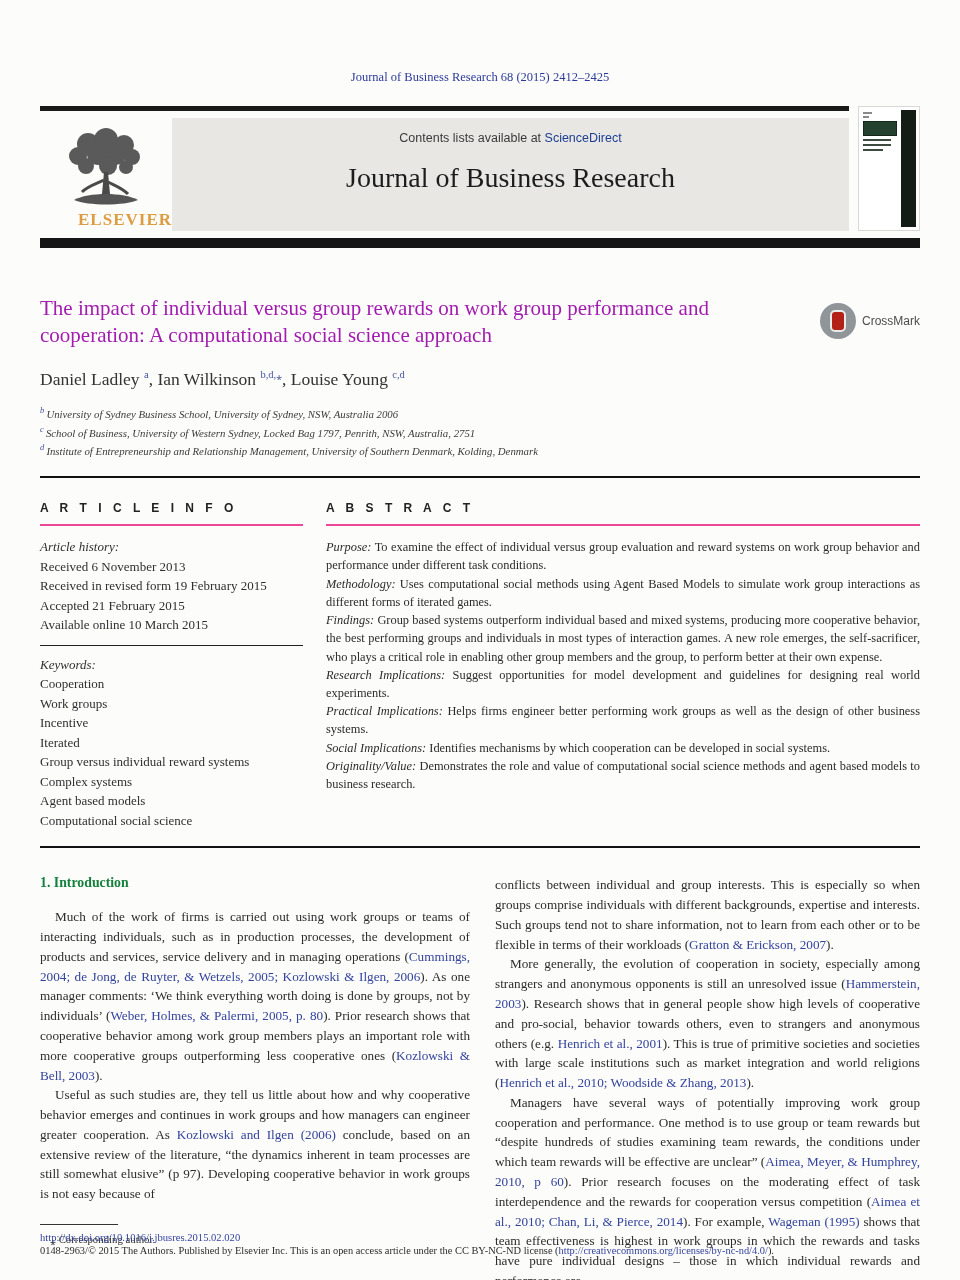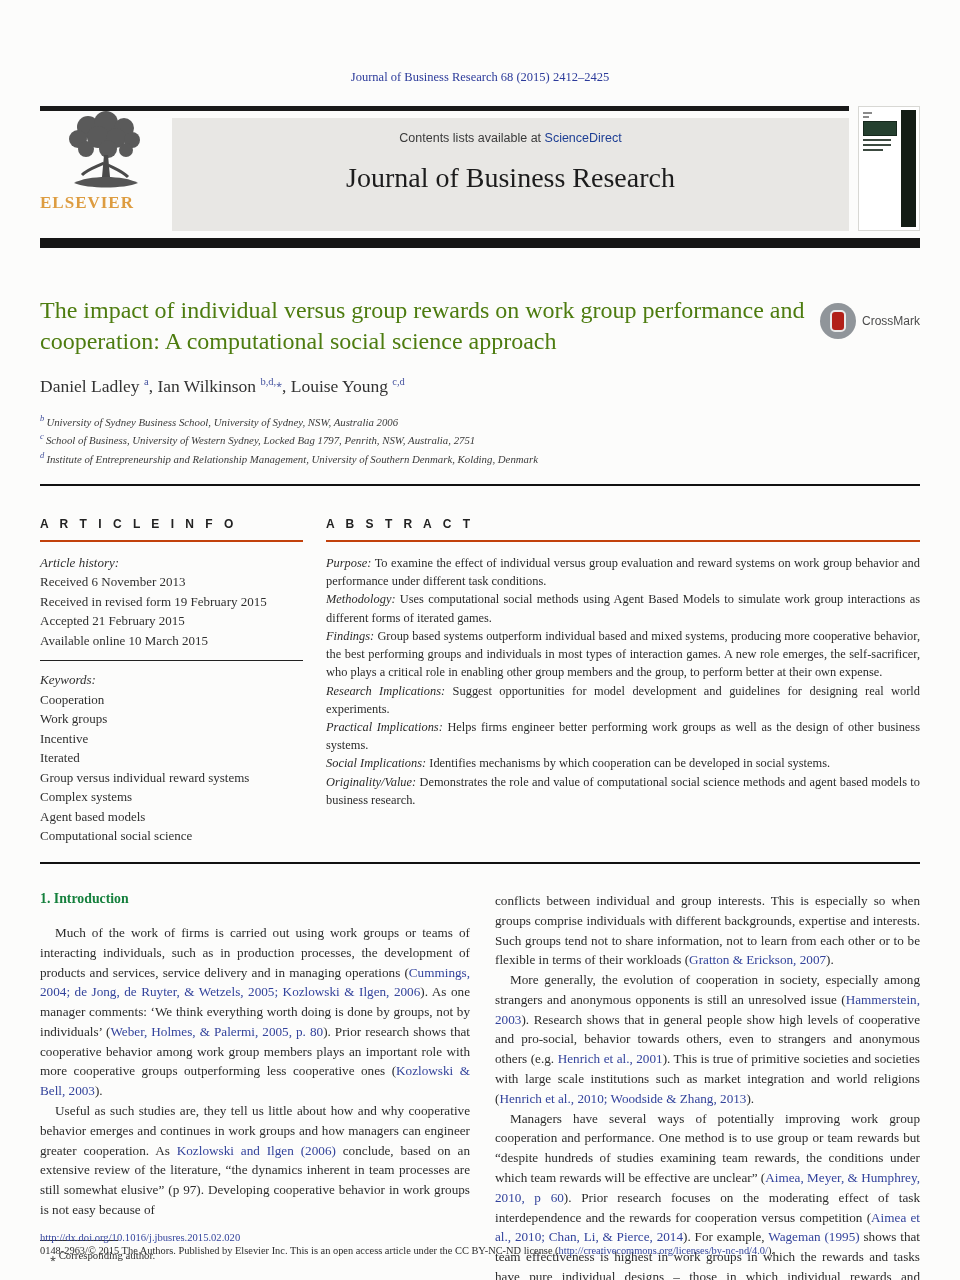--- a/index.html
+++ b/index.html
@@ -7,53 +7,53 @@
   .page { position:relative; width:960px; height:1280px; background:#fcfcfb; overflow:hidden; color:#272727; }
 
   
   .head-cite { padding-top:70px; text-align:center; font-size:12.5px; color:#2b3a9a; }
 
   
   .banner-row { margin:21px 40px 0 40px; display:flex; }
   .banner-left { flex:1; }
   .top-bar { height:5px; background:#1a1a1a; }
   .banner-content { display:flex; }
-  .logo-box { width:132px; padding-top:0; text-align:left; }
+  .logo-box { width:132px; padding-top:17px; text-align:right; }
   .elsevier-word { font-size:17px; letter-spacing:1px; color:#dd9c40; font-weight:bold; margin-top:-4px; }
   .gray-box { flex:1; margin-top:7px; height:113px; background:#e8e7e4; text-align:center; padding-top:13px; }
   .contents-line { font-family:"Liberation Sans", sans-serif; font-size:12.5px; color:#3a3a3a; }
   .contents-line .sd { color:#1d3e94; }
   .banner-journal { font-size:28px; color:#1c1c1c; margin-top:17px; }
   .cover-box { width:62px; margin-left:9px; height:125px; background:#ffffff; border:1px solid #d8d8d4; position:relative; padding:5px 4px; }
   .cover-strip { position:absolute; right:3px; top:3px; bottom:3px; width:15px; background:#131c15; }
   .cover-tick { width:9px; height:2px; background:#8a8a8a; margin-bottom:2px; }
   .cover-green { width:34px; height:15px; background:#24402f; margin-top:3px; border:1px solid #16281d; }
   .cover-line { width:28px; height:2px; background:#3c4a40; margin-top:3px; }
   .cover-line.short { width:20px; }
   .thick-bar { margin:7px 40px 0 40px; height:10px; background:#161616; }
 
   
   .title-wrap { position:relative; margin:47px 40px 0 40px; }
-  .article-title { font-size:24px; font-weight:normal; line-height:1.3; color:#4d7c0f; max-width:770px;font-family:Liberation Serif, serif; }
+  .article-title { font-size:21px; font-weight:normal; line-height:1.3; color:#a21caf; max-width:770px;font-family:Liberation Serif, serif; }
   .crossmark { position:absolute; right:0; top:8px; display:flex; align-items:center; }
   .cm-circle { width:36px; height:36px; border-radius:50%; background:#90959a; position:relative; }
   .cm-inner { position:absolute; left:10px; top:7px; width:16px; height:22px; background:#b22018; border:2px solid #e9eaea; border-radius:5px; }
   .cm-label { font-family:"Liberation Sans", sans-serif; font-size:12px; color:#4c4c4c; margin-left:6px; }
 
   .authors { margin:17px 40px 0 40px; font-size:17.5px; color:#333; }
   .authors .sup, .aff .sup { font-size:10.5px; vertical-align:super; color:#44529f; }
   .affs { margin:15px 40px 0 40px; }
   .aff { font-size:10.8px; font-style:italic; color:#3a3a3a; line-height:1.45; }
   .aff .sup { font-size:8.5px; }
 
   
   .ia-block { margin:17px 40px 0 40px; border-top:2px solid #111; padding-top:23px; border-bottom:2px solid #111; padding-bottom:16px; display:flex; }
   .ia-left { width:263px; flex:none; }
   .ia-right { flex:1; margin-left:23px; }
-  .ia-heading { font-family:"Liberation Sans", sans-serif; font-size:12px; font-weight:bold; letter-spacing:4px; color:#222; padding-bottom:9px; border-bottom:2px solid #c2410c;margin-top:8px; }
+  .ia-heading { font-family:"Liberation Sans", sans-serif; font-size:12px; font-weight:bold; letter-spacing:4px; color:#222; padding-bottom:9px; border-bottom:2px solid #ec4899; }
   .hist-block { margin-top:11px; padding-bottom:10px; border-bottom:1.5px solid #222; }
   .info-line { font-size:13px; line-height:1.5; color:#2f2f2f; }
   .ital { font-style:italic; }
   .kw-block { margin-top:9px; }
   .abs-body { margin-top:12px; }
   .abs-entry { font-size:12.4px; line-height:1.47; text-align:justify; color:#2b2b2b; }
   .abs-entry .lbl { font-style:italic; }
   .abs-copy { margin-top:4px; text-align:right; font-size:12.4px; line-height:1.47; color:#2b2b2b; }
   .abs-copy .lnk { color:#33439c; }
 

